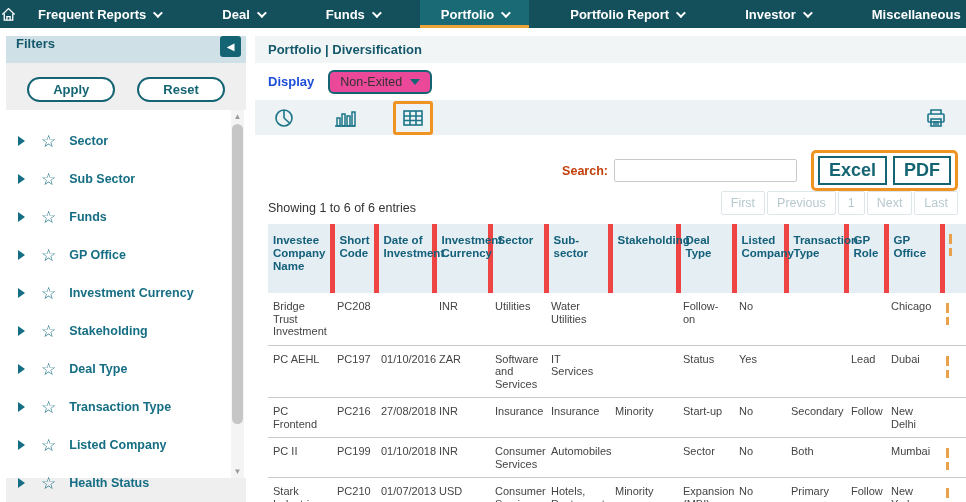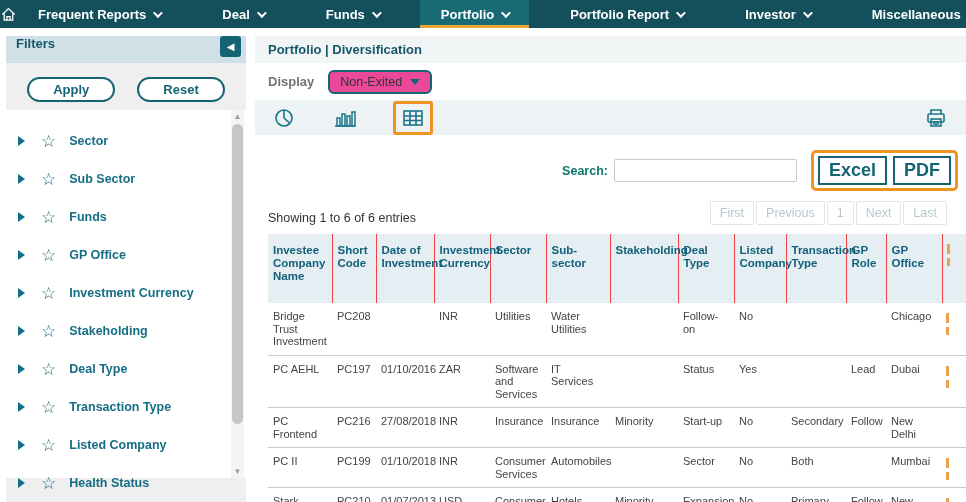--- a/index.html
+++ b/index.html
@@ -43,52 +43,52 @@
   .sb-arrow { height:13px; color:#9a9a9a; font-size:8px; text-align:center; line-height:13px; cursor:pointer; }
   .sb-thumb { position:absolute; top:14px; left:1px; width:11px; height:300px; background:#c6c6c6;
     border-radius:6px; cursor:pointer; }
   .sb-down { position:absolute; bottom:0; width:100%; }
 
   
   .main { flex:1; margin-left:9px; min-width:0; }
   .breadcrumb-bar { height:27px; background:#f1f5f6; display:flex; align-items:center; padding:0 13px; }
   .breadcrumb { color:#15586b; font-weight:bold; font-size:13px; }
   .display-row { height:37px; background:#fff; display:flex; align-items:center; gap:14px; padding:0 13px; }
-  .display-label { color:#737373; font-weight:bold; font-size:13px; }
+  .display-label { color:#1d4ed8; font-weight:bold; font-size:13px; }
   .dropdown { display:flex; align-items:center; gap:8px; border:2px solid #156473; border-radius:6px;
     background:#ec4899; padding:3px 10px; font-size:12.5px; color:#333; cursor:pointer;
     font-family:"Liberation Sans",sans-serif; }
   .dd-caret { width:0; height:0; border-left:5px solid transparent; border-right:5px solid transparent;
     border-top:6px solid #156473; }
   .icons-row { height:35px; background:#edf2f4; display:flex; align-items:center; padding:0 16px; gap:34px; }
   .view-icon { display:flex; align-items:center; justify-content:center; cursor:pointer; padding:2px; }
   .hl-box { border:3px solid #ef9422; border-radius:3px; padding:2px 4px; }
   .printer-wrap { margin-left:auto; }
 
   .tools-row { margin-top:15px; display:flex; align-items:center; justify-content:flex-end; padding-right:8px; }
-  .search-label { font-weight:bold; font-size:12.5px; color:#0f766e; margin-right:6px; }
+  .search-label { font-weight:bold; font-size:12.5px; color:#c2410c; margin-right:6px; }
   .search-input { width:183px; height:23px; border:1px solid #c9c9c9; border-radius:2px;
     font-size:12px; padding:0 6px; font-family:"Liberation Sans",sans-serif; }
   .export-hl { border:3px solid #ef9422; border-radius:5px; display:flex; gap:6px; padding:3px 4px;
     margin-left:14px; }
   .export-btn { background:#fff; border:2px solid #156473; border-radius:0; color:#156473;
     font-weight:bold; font-size:18px; padding:2px 9px; cursor:pointer;
     font-family:"Liberation Sans",sans-serif; }
 
-  .info-row { display:flex; justify-content:space-between; align-items:flex-end; margin-top:10px; padding-right:19px; }
+  .info-row { display:flex; justify-content:space-between; align-items:flex-end; margin-top:0; padding-right:8px; }
   .showing { font-size:12.5px; color:#333; padding-left:13px; }
   .pagination { display:flex; gap:2px; }
   .page-btn { background:#fff; border:1px solid #dde6e9; color:#b7c9ce; font-size:12.5px;
     padding:4px 9px; border-radius:2px; cursor:default; font-family:"Liberation Sans",sans-serif; }
 
   
   .table-wrap { margin:9px 0 0 13px; overflow:hidden; }
   table { border-collapse:collapse; table-layout:fixed; width:716px; }
   thead th { background:#e4eef3; color:#14607a; font-size:11.5px; font-weight:bold; text-align:left;
-    vertical-align:top; padding:10px 5px 20px 5px; border-right:1px solid #ef4444; line-height:13px; }
+    vertical-align:top; padding:10px 5px 20px 5px; border-right:5px solid #ef4444; line-height:13px; }
   thead th:last-child { border-right:none; }
   tbody td { font-size:11px; color:#444; vertical-align:top; padding:7px 5px; line-height:12.5px;
     border-bottom:1px solid #c9c9c9; background:#fff; }
   td.frag, th.frag { position:relative; }
   .frag-mark { position:absolute; left:4px; width:3px; background:#e9a24b; }
   .fm1 { top:10px; height:10px; } .fm2 { top:24px; height:8px; }
 
   .icon-svg { display:block; }
 </style>
 </head>

